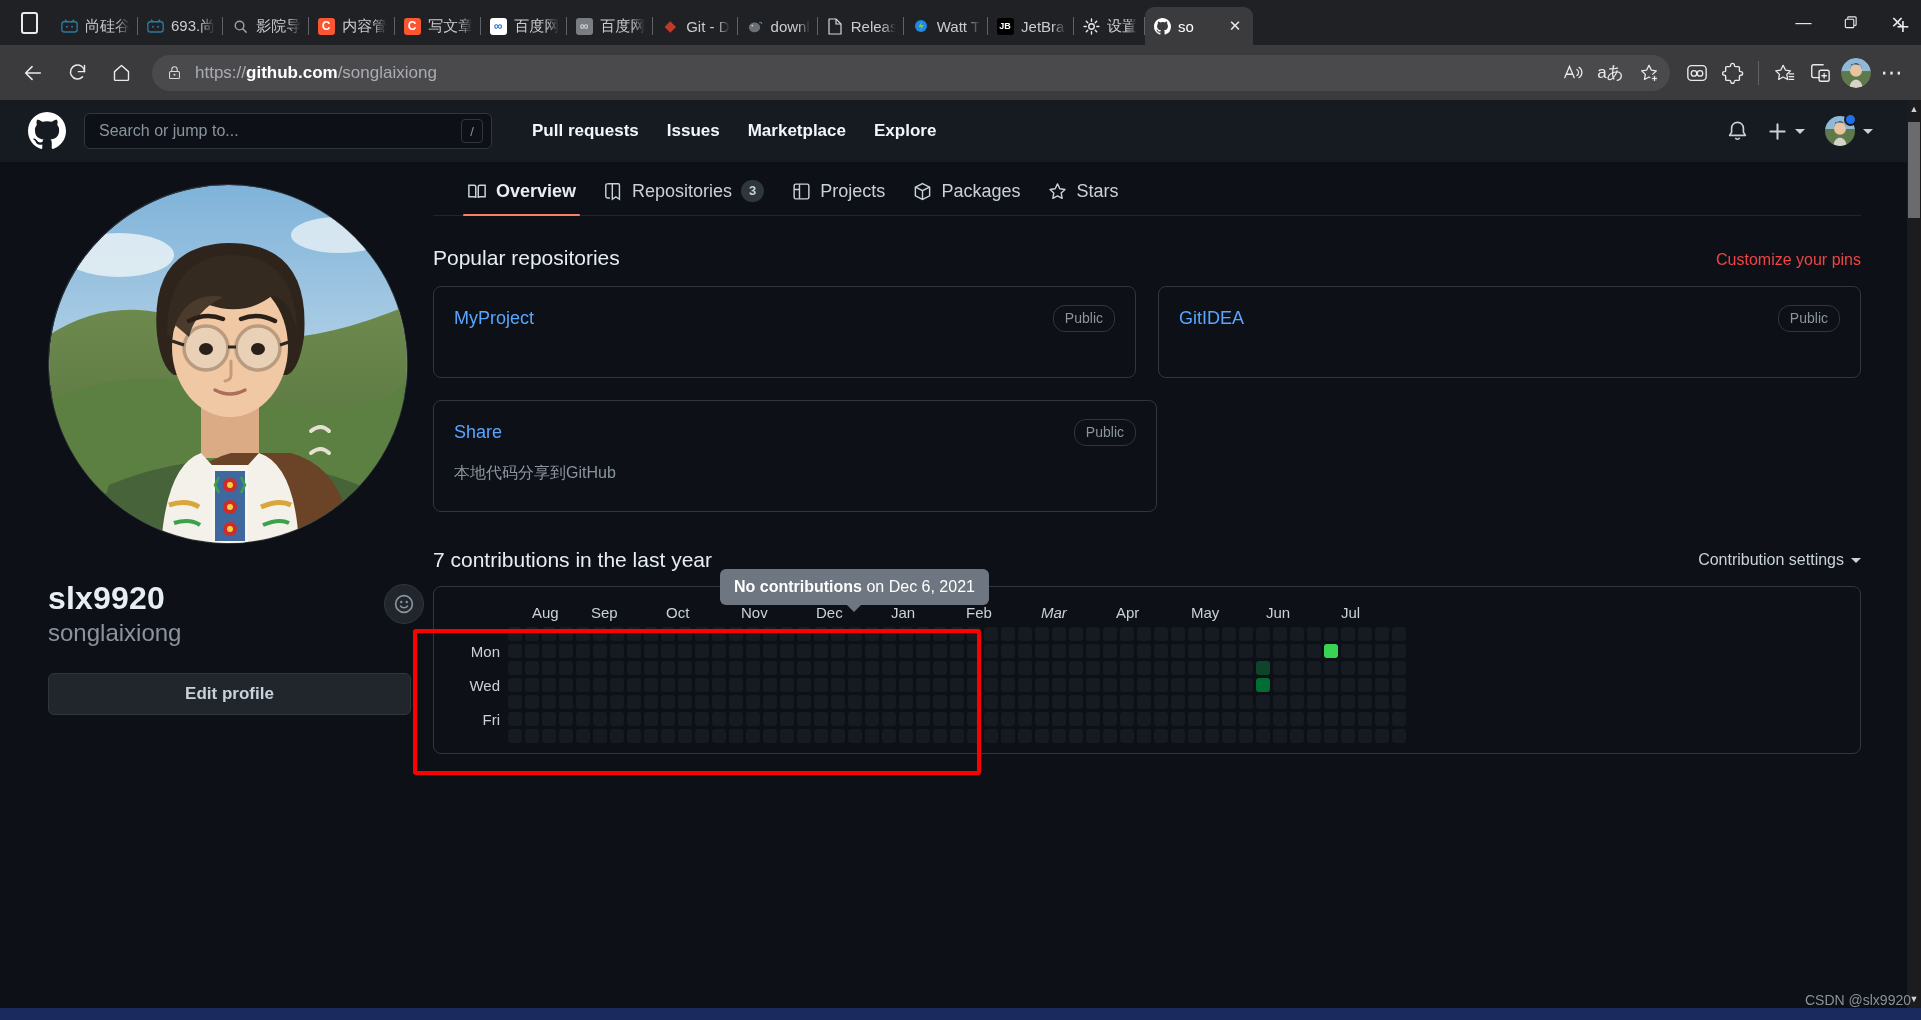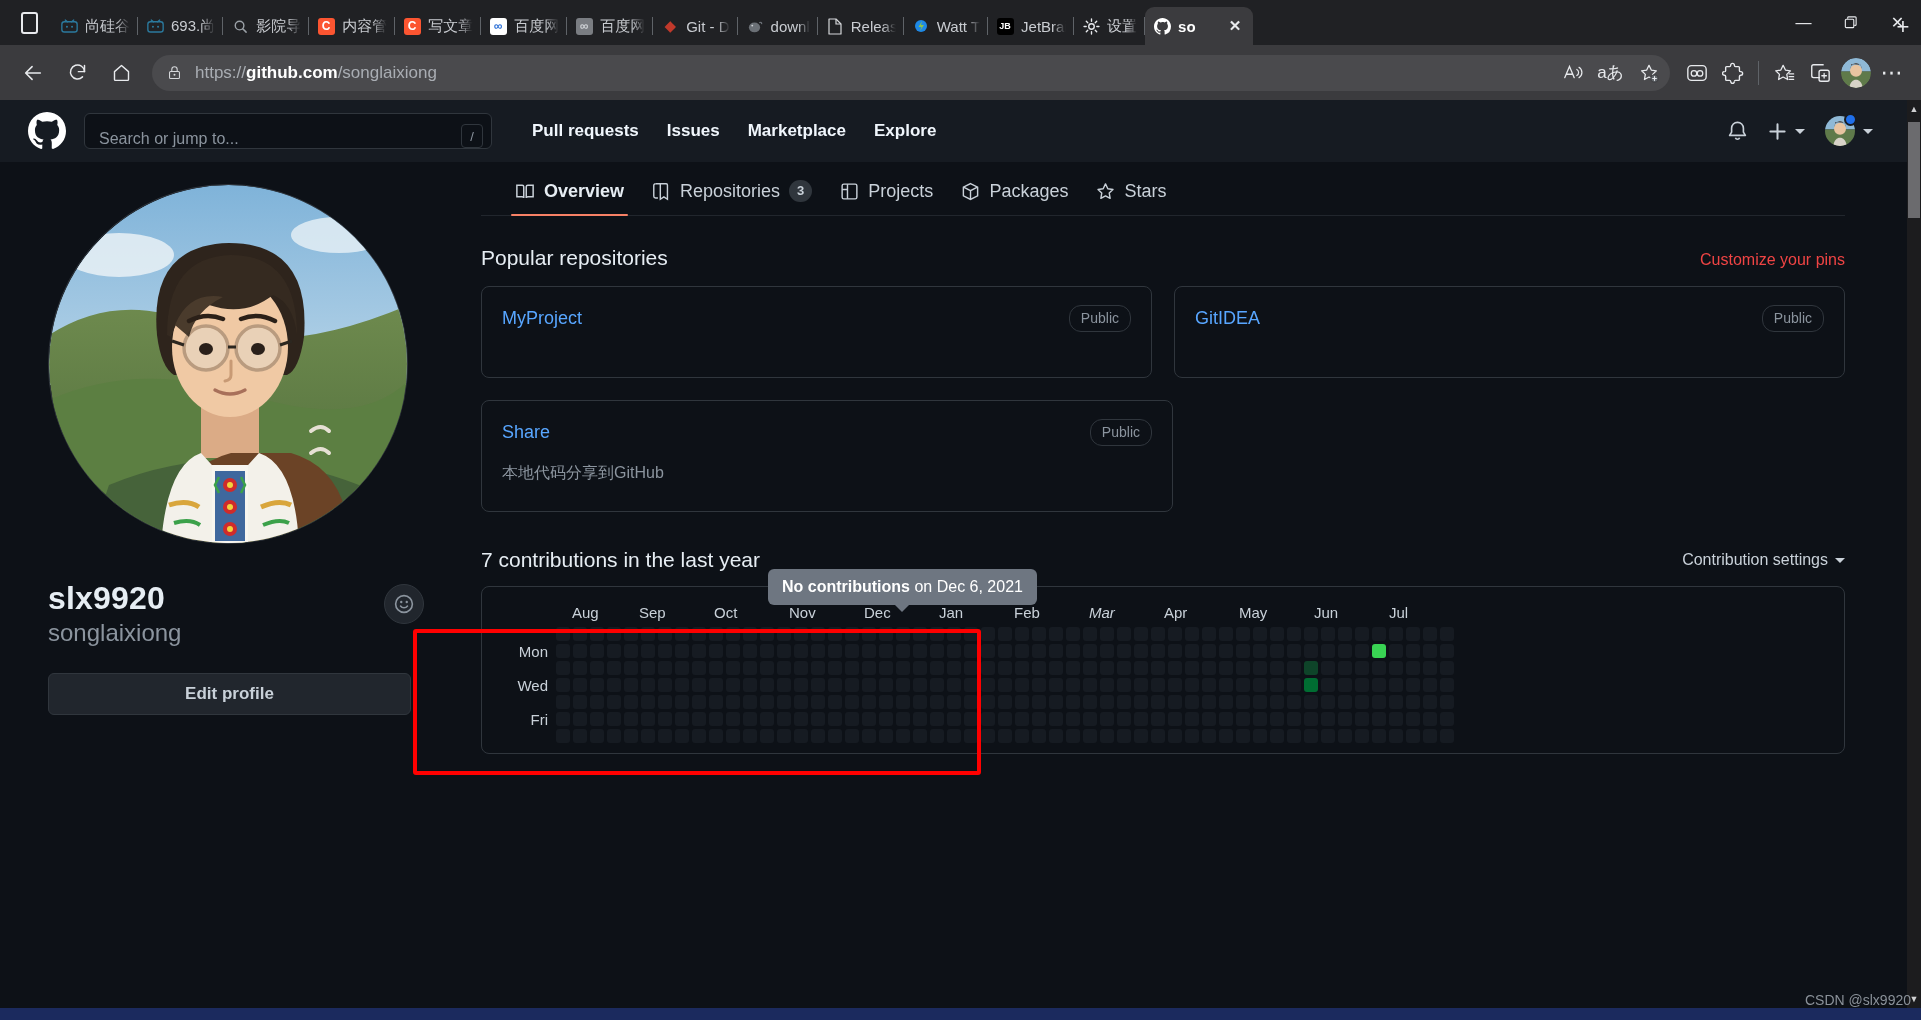--- a/index.html
+++ b/index.html
@@ -28,21 +28,21 @@
     height: 38px; display: flex; align-items: center; gap: 7px;
     padding: 0 8px; max-width: 86px; min-width: 60px; position: relative;
     color: #c9ccd1; font-size: 15px; white-space: nowrap; overflow: hidden;
     border-radius: 8px 8px 0 0;
   }
   .tab .tablabel {
     overflow: hidden; text-overflow: clip; flex: 1; min-width:0;
     -webkit-mask-image: linear-gradient(to right, #000 70%, transparent 100%);
             mask-image: linear-gradient(to right, #000 70%, transparent 100%);
   }
-  .tab.active { background: #3b3b3e; color: #fff; max-width: 108px; min-width: 108px; border-radius:9px 9px 0 0;font-weight:bold;}
+  .tab.active { background: #3b3b3e; color: #fff; max-width: 108px; min-width: 108px; border-radius:9px 9px 0 0;}
   .tab .sep {
     position: absolute; right: 0; top: 10px; height: 18px; width: 1px; background: #5f6368;
   }
   .favicon { width: 18px; height: 18px; flex: 0 0 18px; display:flex; align-items:center; justify-content:center; font-size:12px; }
   .fav-sq { width:17px;height:17px;border-radius:3px;display:flex;align-items:center;justify-content:center;font-weight:bold;font-size:12px;color:#fff;}
   .tab-close { width: 20px; height: 20px; flex:0 0 20px; display:flex;align-items:center;justify-content:center;color:#e8eaed;font-size:15px;}
   .newtab { width: 36px; height: 36px; display:flex;align-items:center;justify-content:center; color:#e8eaed; font-size: 22px; margin-left:4px;}
   .wincontrols { display:flex; position:absolute; right:0; top:0; height:45px; }
   .wc { width: 47px; height: 45px; display:flex;align-items:center;justify-content:center;color:#e8eaed;font-size:16px;}
 
@@ -61,21 +61,21 @@
 
   
   .page { position:absolute; left:0; top:100px; width:1921px; height:920px; background:#0d1117; overflow:hidden;}
   .gh-header {
     height: 62px; background: #161b22; display:flex; align-items:center;
     padding: 0 28px; gap: 18px;
   }
   .gh-logo { width: 38px; height:38px; color:#fff; flex:0 0 38px;}
   .gh-search {
     width: 408px; height: 36px; background: #0d1117; border: 1px solid #30363d;
-    border-radius: 6px; display:flex; align-items:flex-end; padding: 0 8px 0 14px;
+    border-radius: 6px; display:flex; align-items:center; padding: 0 8px 0 14px;
     color: #8b949e; font-size: 16px;
   }
   .gh-search .ph { flex:1; }
   .slashkey {
     width: 22px; height: 24px; border: 1px solid #30363d; border-radius: 4px;
     display:flex;align-items:center;justify-content:center; font-size:13px; color:#8b949e;
   }
   .gh-nav { display:flex; gap: 28px; margin-left: 22px; }
   .gh-nav a { color: #f0f6fc; font-size: 17px; font-weight: 600; text-decoration:none; }
   .gh-right { margin-left:auto; display:flex; align-items:center; gap: 20px; padding-right: 20px;}
@@ -96,21 +96,21 @@
     color:#8b949e; font-size: 19px;
   }
   .pname { font-size: 32px; font-weight: 700; color:#e6edf3; margin-top: 36px; letter-spacing:.2px;}
   .plogin { font-size: 24px; color:#8b949e; font-weight: 300; margin-top: 2px;}
   .edit-btn {
     margin-top: 26px; width: 363px; height: 42px; background:#21262d; border:1px solid #30363d;
     border-radius: 6px; color:#c9d1d9; font-size:17px; font-weight:600;
     display:flex;align-items:center;justify-content:center;
   }
 
-  .main { flex: 1; padding-top: 18px; padding-right: 76px; margin-left: 48px;}
+  .main { flex: 1; padding-top: 18px; padding-right: 60px;}
   .tabrow { display:flex; align-items:flex-end; gap: 0px; border-bottom: 1px solid #21262d; padding-left: 20px;}
   .gtab {
     display:flex;align-items:center;gap:9px; padding: 0 14px 13px 14px; color:#c9d1d9;
     font-size: 18px; position: relative;
   }
   .gtab.sel { color:#e6edf3; font-weight:600; }
   .gtab.sel::after {
     content:''; position:absolute; left: 10px; right: 10px; bottom: -1px; height: 2px; background: #f78166; border-radius:2px;
   }
   .count-pill {
@@ -640,21 +640,21 @@
         <div class="contrib-head">
           <span class="contrib-title">7 contributions in the last year</span>
           <span class="contrib-settings">
             <span>Contribution settings</span>
             <span class="caret"></span>
           </span>
         </div>
 
         <div class="graph-card">
           <div class="months" id="months-row">
-              <span class="month" style="left: 78px;">Aug</span>
+              <span class="month" style="left: 86px;">Aug</span>
               <span class="month" style="left: 145px;">Sep</span>
               <span class="month" style="left: 220px;">Oct</span>
               <span class="month" style="left: 295px;">Nov</span>
               <span class="month" style="left: 370px;">Dec</span>
               <span class="month" style="left: 445px;">Jan</span>
               <span class="month" style="left: 520px;">Feb</span>
               <span class="month" style="left: 595px; font-style: italic;">Mar</span>
               <span class="month" style="left: 670px;">Apr</span>
               <span class="month" style="left: 745px;">May</span>
               <span class="month" style="left: 820px;">Jun</span>

